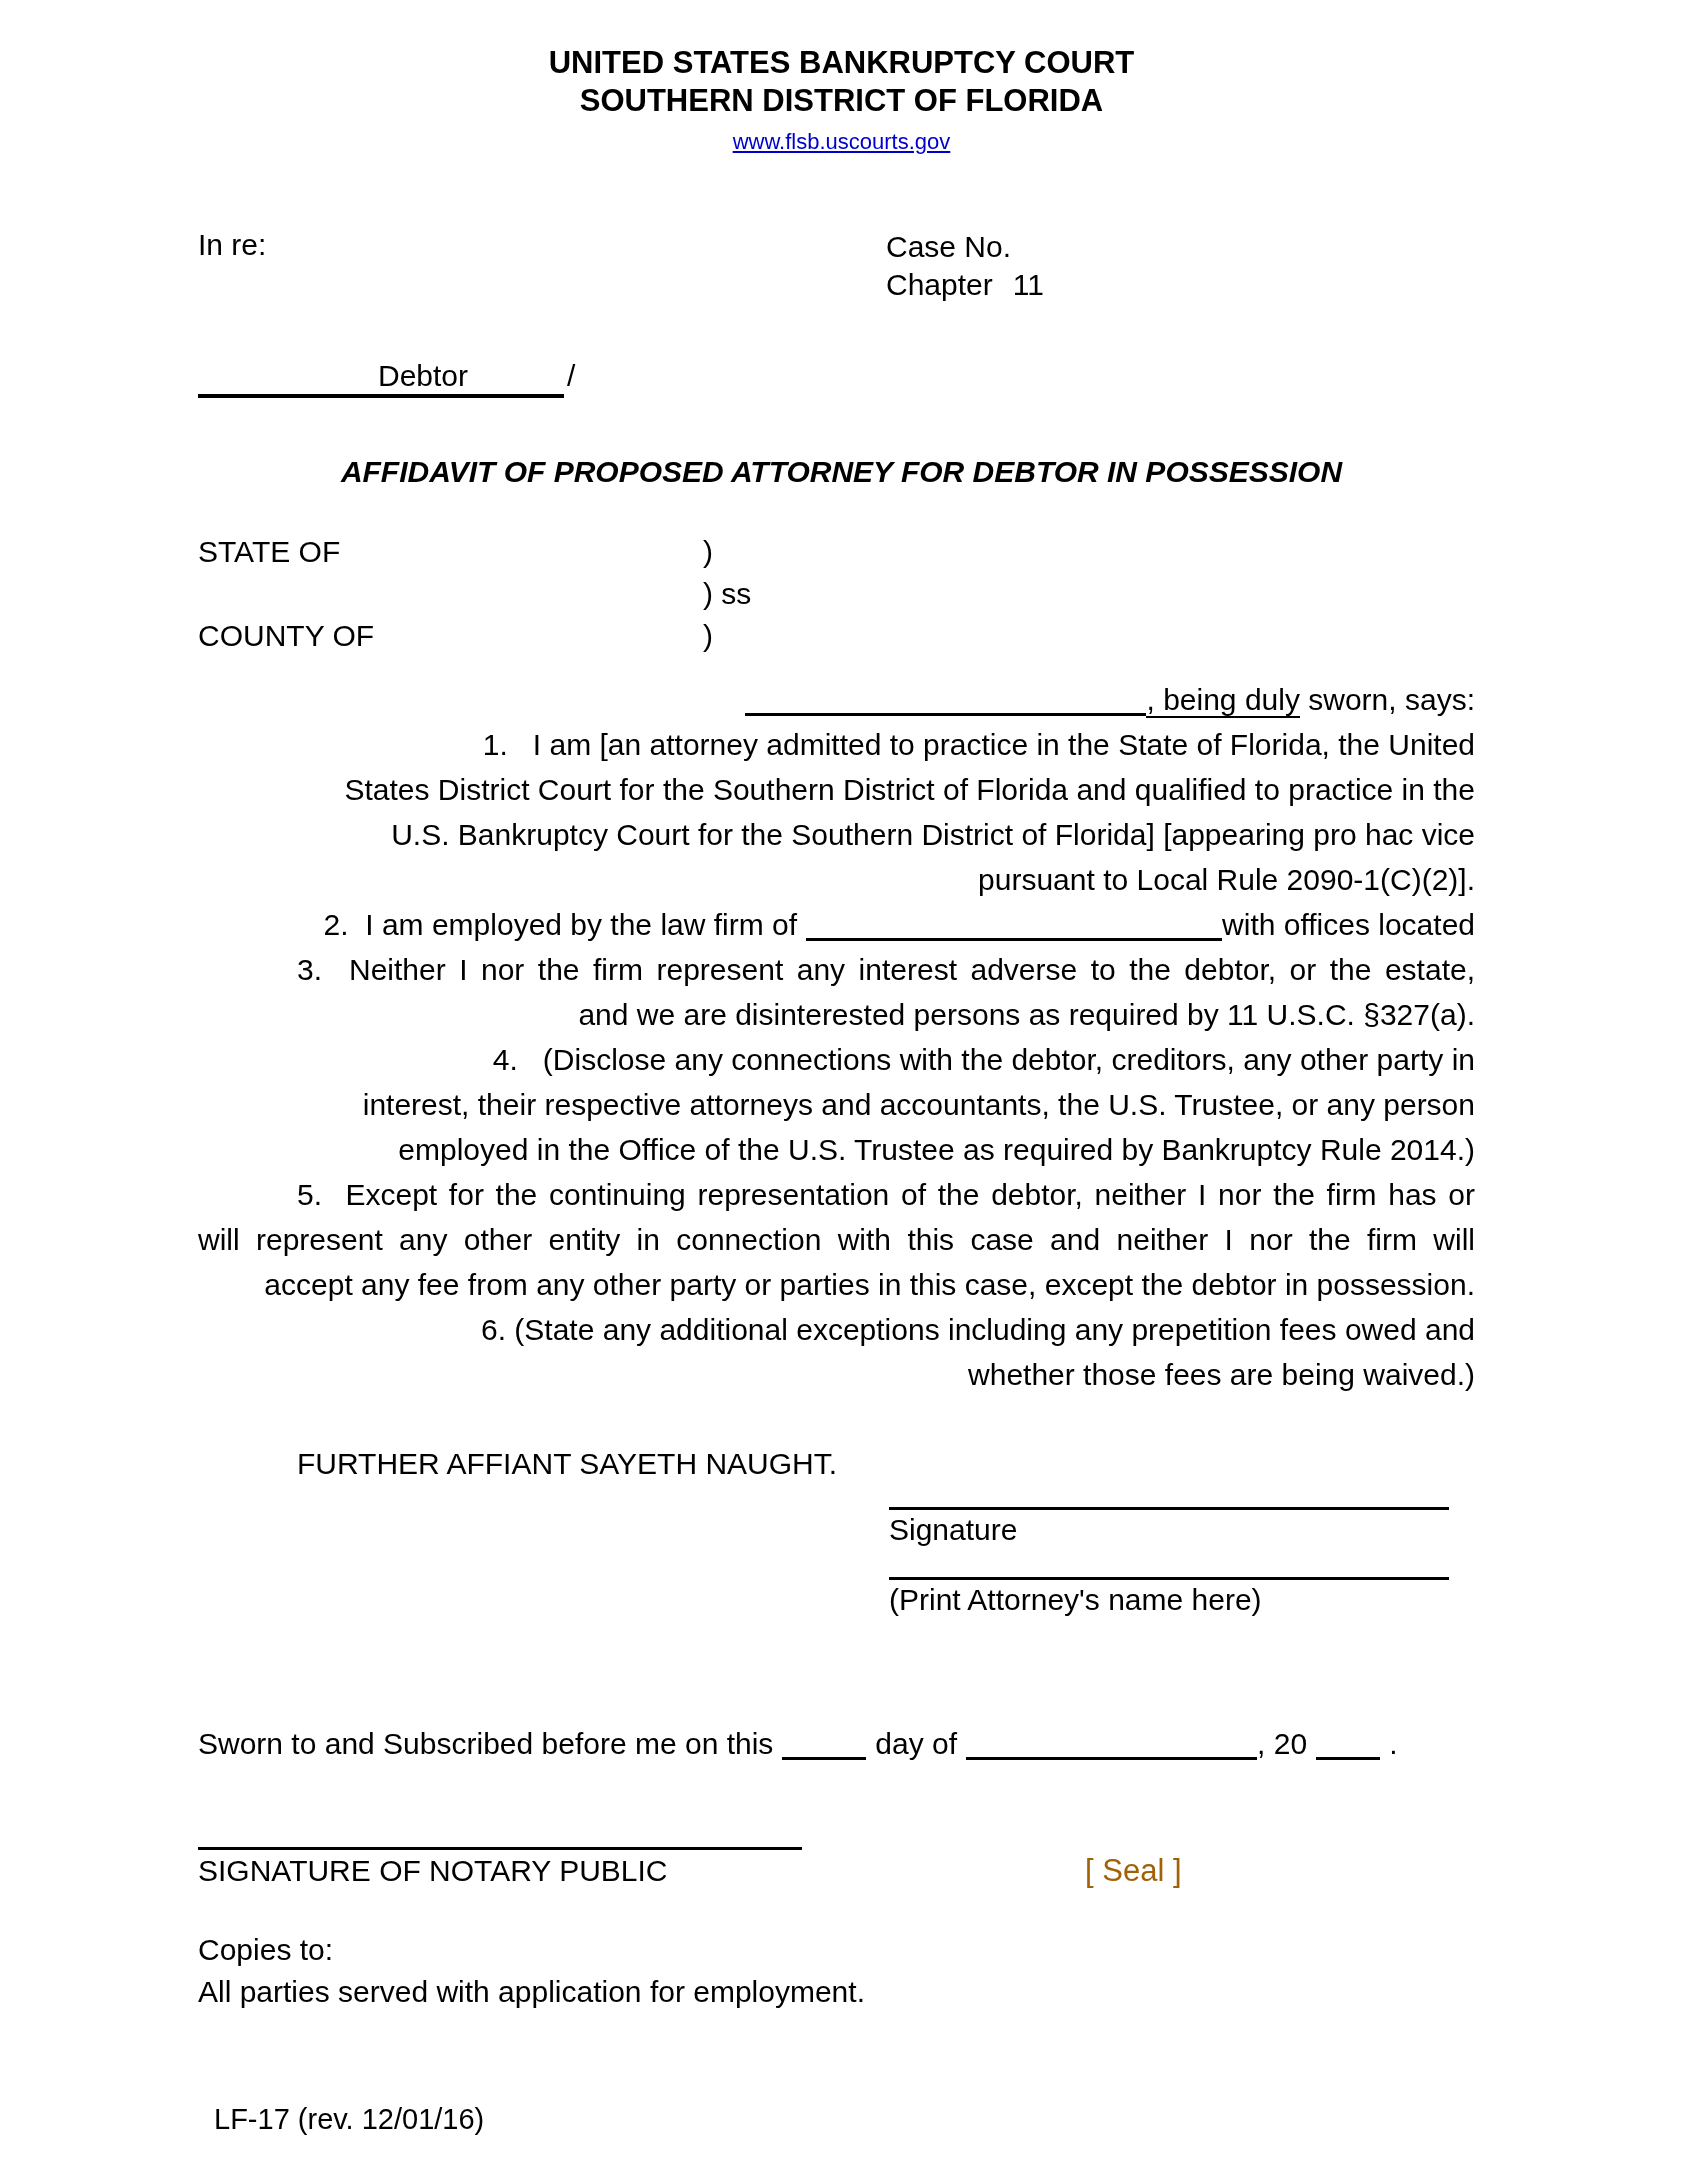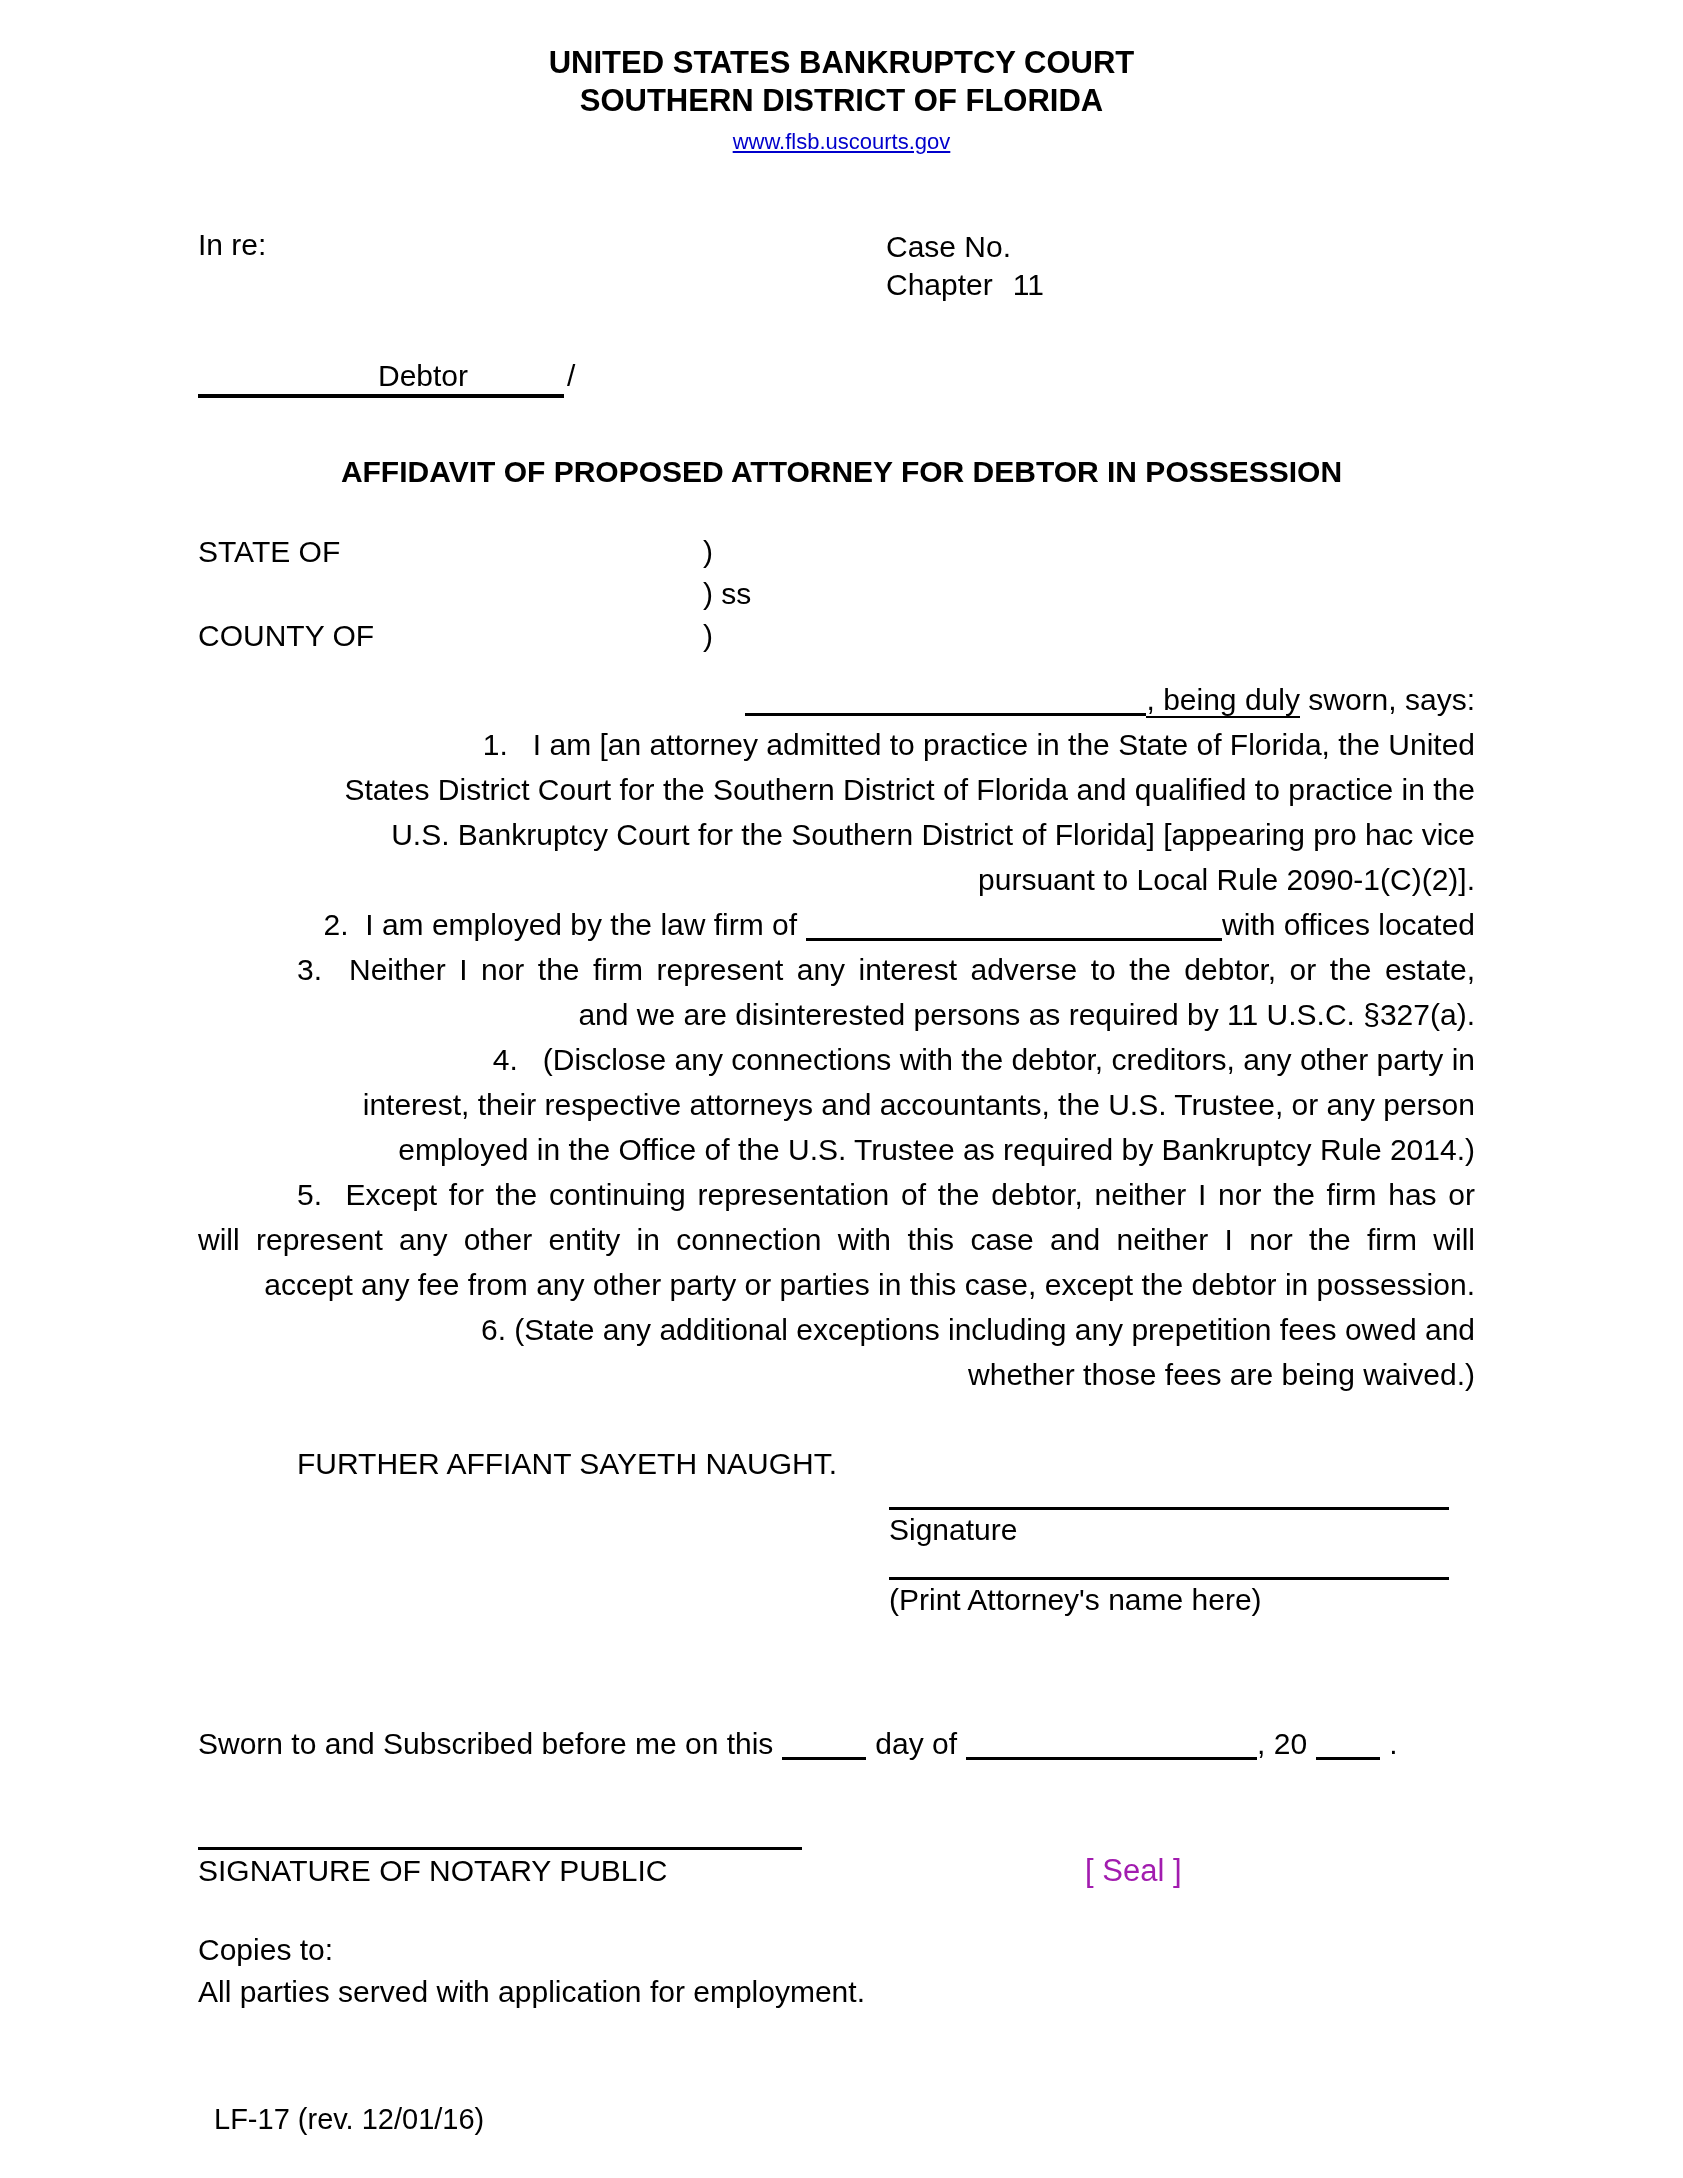--- a/index.html
+++ b/index.html
@@ -31,21 +31,21 @@
   .debtor-line {
     display: inline-block; box-sizing: border-box;
     width: 366px; height: 42px; line-height: 40px;
     padding-left: 180px;
     border-bottom: 4px solid #000;
   }
   .debtor-slash { margin-left: 3px; }
   
   .doc-title {
     position: absolute; top: 455px; left: 0; width: 100%;
-    text-align: center; font-weight: bold;
+    text-align: center; font-weight: bold; font-style: italic;
   }
   
   .venue { position: absolute; left: 198px; top: 531px; width: 693px; }
   .venue-row { position: relative; height: 42px; line-height: 42px; }
   .venue-paren { position: absolute; left: 505px; top: 0; }
   
   .body-block { position: absolute; left: 198px; top: 677px; width: 1277px; line-height: 45px; }
   .bodyline { white-space: pre-wrap; text-align: right; }
   .ind { padding-left: 99px; }
   .jl { text-align: justify; text-align-last: justify; }
@@ -62,21 +62,21 @@
   .further { position: absolute; left: 297px; top: 1447px; }
   .sig-block { position: absolute; left: 889px; top: 1477px; width: 560px; }
   .sig-line { height: 30px; border-bottom: 3px solid #000; cursor: text; }
   .sig-label { line-height: 40px; height: 40px; }
   .sig-line2 { height: 27px; border-bottom: 3px solid #000; cursor: text; }
   
   .sworn-row { position: absolute; left: 198px; top: 1727px; width: 1386px; white-space: pre-wrap; }
   .notary-block { position: absolute; left: 198px; top: 1817px; width: 1277px; }
   .notary-line { width: 604px; height: 30px; border-bottom: 3px solid #000; cursor: text; }
   .notary-labels { position: relative; line-height: 42px; }
-  .seal { position: absolute; left: 887px; top: 0; color: #a21caf; font-size: 31px; }
+  .seal { position: absolute; left: 887px; top: 0; color: #a16207; font-size: 31px; }
   
   .copies { position: absolute; left: 198px; top: 1929px; line-height: 42px; }
   .doc-footer { position: absolute; left: 198px; top: 2103px; font-size: 29px; margin-left: 16px; }
 </style>
 </head>
 <body>
 
 <div class="page">
 
   <div class="doc-header">

